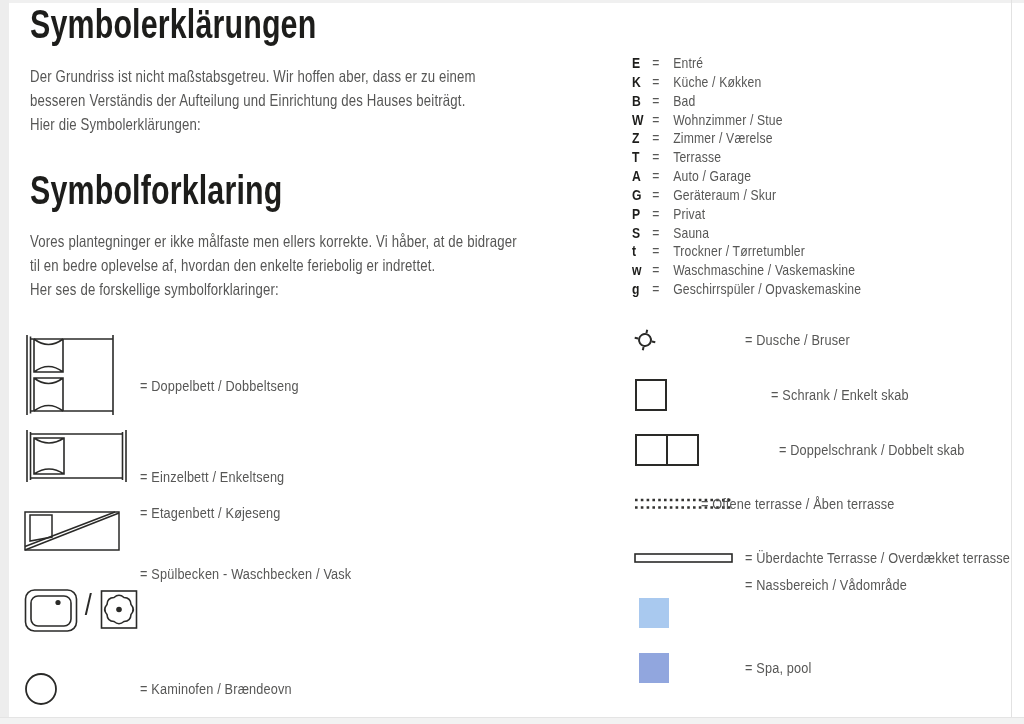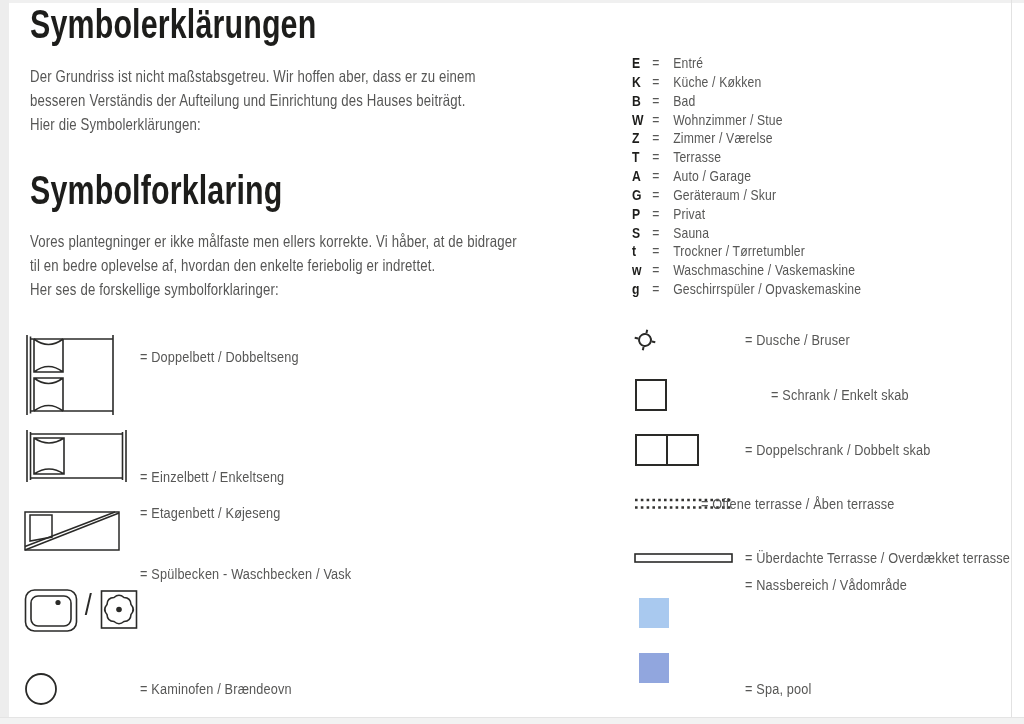--- a/index.html
+++ b/index.html
@@ -134,21 +134,21 @@
     <svg width="95" height="80" viewBox="0 0 95 80" fill="none" stroke="#2a2a28" stroke-width="1.6">
       <line x1="3" y1="0" x2="3" y2="80"></line>
       <line x1="6.5" y1="1.5" x2="6.5" y2="78.5"></line>
       <line x1="6.5" y1="4" x2="89" y2="4"></line>
       <line x1="6.5" y1="76" x2="89" y2="76"></line>
       <line x1="89" y1="0" x2="89" y2="80"></line>
       <path d="M10 4 V37 H39 V4 M10 4 Q24.5 15 39 4 M10 37 Q24.5 26 39 37"></path>
       <path d="M10 76 V43 H39 V76 M10 43 Q24.5 54 39 43 M10 76 Q24.5 65 39 76"></path>
     </svg>
   </div>
-  <div class="slabel" style="left:140px;top:348px">
+  <div class="slabel" style="left:140px;top:377px">
     <span class="cond">= Doppelbett / Dobbeltseng</span>
   </div>
 
   <div class="sym" style="left:24px;top:430px">
     <svg width="105" height="52" viewBox="0 0 105 52" fill="none" stroke="#2a2a28" stroke-width="1.6">
       <line x1="3" y1="0" x2="3" y2="52"></line>
       <line x1="6.5" y1="2" x2="6.5" y2="50"></line>
       <line x1="98.5" y1="2" x2="98.5" y2="50"></line>
       <line x1="102" y1="0" x2="102" y2="52"></line>
       <line x1="6.5" y1="4" x2="98.5" y2="4"></line>
@@ -226,21 +226,21 @@
   <div class="slabel" style="left:771px;top:386px">
     <span class="cond">= Schrank / Enkelt skab</span>
   </div>
 
   <div class="sym" style="left:635px;top:434px">
     <svg width="64" height="32" viewBox="0 0 64 32" fill="none" stroke="#2a2a28" stroke-width="2">
       <rect x="1" y="1" width="62" height="30"></rect>
       <line x1="32" y1="1" x2="32" y2="31"></line>
     </svg>
   </div>
-  <div class="slabel" style="left:745px;top:441px">
+  <div class="slabel" style="left:779px;top:441px">
     <span class="cond">= Doppelschrank / Dobbelt skab</span>
   </div>
 
   <div class="sym" style="left:634px;top:498px">
     <svg width="100" height="12" viewBox="0 0 100 12" fill="none" stroke="#333331" stroke-width="2.6">
       <line x1="1" y1="2" x2="99" y2="2" stroke-dasharray="2.6 3.2"></line>
       <line x1="1" y1="9.5" x2="99" y2="9.5" stroke-dasharray="2.6 3.2"></line>
     </svg>
   </div>
   <div class="slabel" style="left:701px;top:495px">
@@ -255,16 +255,16 @@
   <div class="slabel" style="left:745px;top:549px">
     <span class="cond">= Überdachte Terrasse / Overdækket terrasse</span>
   </div>
 
   <div class="swatch" style="left: 639px; top: 598px; background: rgb(169, 201, 239);"></div>
   <div class="slabel" style="left:745px;top:576px">
     <span class="cond">= Nassbereich / Vådområde</span>
   </div>
 
   <div class="swatch" style="left: 639px; top: 653px; background: rgb(145, 166, 222);"></div>
-  <div class="slabel" style="left:745px;top:680px">
+  <div class="slabel" style="left:745px;top:659px">
     <span class="cond">= Spa, pool</span>
   </div>
 </div>
 
 </body></html>

